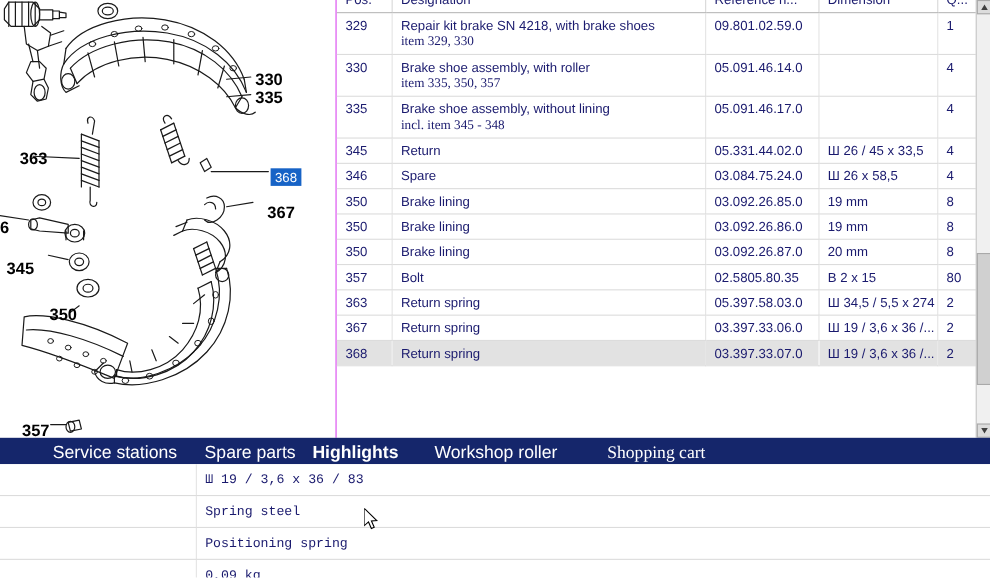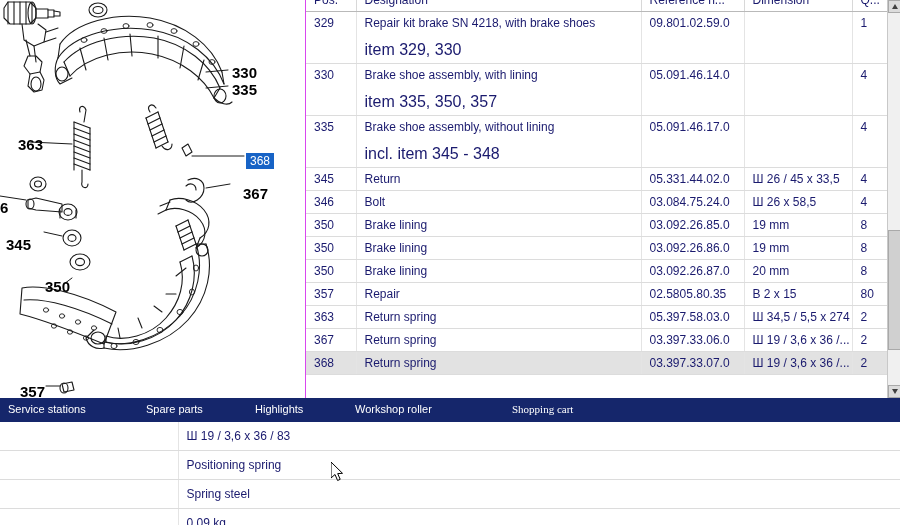--- a/index.html
+++ b/index.html
@@ -93,23 +93,24 @@
     vertical-align: top;
     white-space: nowrap;
     overflow: hidden;
   }
   table.parts td.qty { text-align: left; }
   table.parts tr.selected td {
     background: #e2e2e2;
   }
   .sub {
     display: block;
-    font-size: 16px;
+    font-size: 12px;
     color: #1a1a6e;
-    margin-top: 11px;
+    margin-top: 0;
+    font-family: Liberation Serif, serif;
   }
 
   
   .table-scroll {
     position: absolute;
     left: 0; top: -10px;
     width: 582px;
   }
 
   
@@ -153,33 +154,35 @@
     position: absolute;
     left: 0; top: 398px;
     width: 900px;
     height: 24px;
     background: #15266b;
     color: #ffffff;
   }
   .navbar .nav-item {
     position: absolute;
     top: 5px;
-    font-size: 11px;
+    font-size: 16px;
     color: #ffffff;
     white-space: nowrap;
     cursor: pointer;
+    margin-left: 40px;
   }
 
   
   .detail {
     position: absolute;
     left: 0; top: 422px;
     width: 900px;
     height: 72px;
     background: #ffffff;
+    font-family: Liberation Mono, monospace;
   }
   .detail table {
     border-collapse: collapse;
     width: 900px;
     table-layout: fixed;
   }
   .detail col.c-lbl { width: 178px; }
   .detail col.c-val { width: 722px; }
   .detail td {
     font-size: 12px;
@@ -368,21 +371,21 @@
               <span>Repair kit brake SN 4218, with brake shoes</span>
               <span class="sub">item 329, 330</span>
             </td>
             <td>09.801.02.59.0</td>
             <td></td>
             <td class="qty">1</td>
           </tr>
           <tr>
             <td>330</td>
             <td>
-              <span>Brake shoe assembly, with lining</span>
+              <span>Brake shoe assembly, with roller</span>
               <span class="sub">item 335, 350, 357</span>
             </td>
             <td>05.091.46.14.0</td>
             <td></td>
             <td class="qty">4</td>
           </tr>
           <tr>
             <td>335</td>
             <td>
               <span>Brake shoe assembly, without lining</span>
@@ -394,21 +397,21 @@
           </tr>
           <tr>
             <td>345</td>
             <td>Return</td>
             <td>05.331.44.02.0</td>
             <td>Ш 26 / 45 x 33,5</td>
             <td class="qty">4</td>
           </tr>
           <tr>
             <td>346</td>
-            <td>Bolt</td>
+            <td>Spare</td>
             <td>03.084.75.24.0</td>
             <td>Ш 26 x 58,5</td>
             <td class="qty">4</td>
           </tr>
           <tr>
             <td>350</td>
             <td>Brake lining</td>
             <td>03.092.26.85.0</td>
             <td>19 mm</td>
             <td class="qty">8</td>
@@ -422,21 +425,21 @@
           </tr>
           <tr>
             <td>350</td>
             <td>Brake lining</td>
             <td>03.092.26.87.0</td>
             <td>20 mm</td>
             <td class="qty">8</td>
           </tr>
           <tr>
             <td>357</td>
-            <td>Repair</td>
+            <td>Bolt</td>
             <td>02.5805.80.35</td>
             <td>B 2 x 15</td>
             <td class="qty">80</td>
           </tr>
           <tr>
             <td>363</td>
             <td>Return spring</td>
             <td>05.397.58.03.0</td>
             <td>Ш 34,5 / 5,5 x 274</td>
             <td class="qty">2</td>
@@ -463,43 +466,43 @@
       <div class="arrow up"></div>
       <div class="thumb"></div>
       <div class="arrow down"></div>
     </div>
   </div>
 </div>
 
 <div class="navbar">
   <div class="nav-item" style="left:8px;">Service stations</div>
   <div class="nav-item" style="left:146px;text-align:center;">Spare parts</div>
-  <div class="nav-item" style="left:255px;">Highlights</div>
+  <div class="nav-item" style="left:244px;font-weight:bold;">Highlights</div>
   <div class="nav-item" style="left:355px;">Workshop roller</div>
   <div class="nav-item" style="left:512px;font-family:Liberation Serif, serif;">Shopping cart</div>
 </div>
 
 <div class="detail">
   <table>
     <colgroup>
         <col class="c-lbl">
         <col class="c-val">
       </colgroup>
     <tbody>
       <tr>
         <td class="lbl"></td>
         <td>Ш 19 / 3,6 x 36 / 83</td>
       </tr>
       <tr>
         <td class="lbl"></td>
-        <td>Positioning spring</td>
+        <td>Spring steel</td>
       </tr>
       <tr>
         <td class="lbl"></td>
-        <td>Spring steel</td>
+        <td>Positioning spring</td>
       </tr>
       <tr>
         <td class="lbl"></td>
         <td>0,09 kg</td>
       </tr>
     </tbody>
   </table>
 </div>
 
 <svg class="cursor" viewBox="0 0 14 20">

